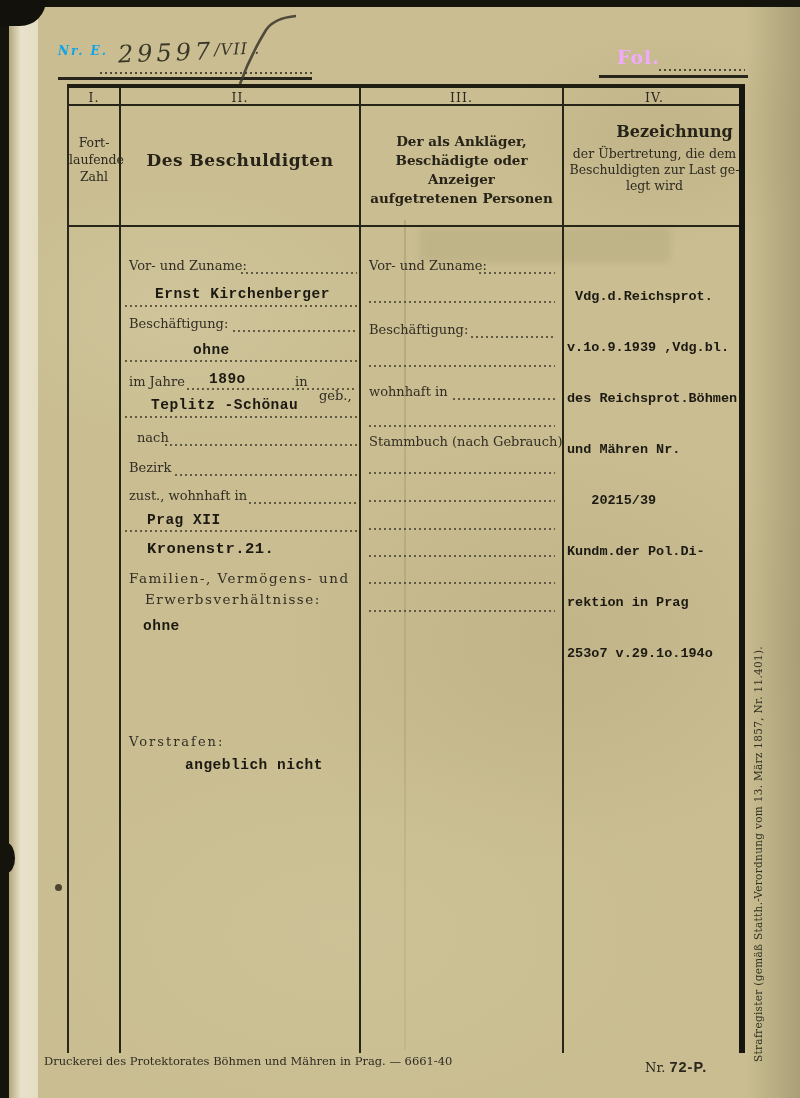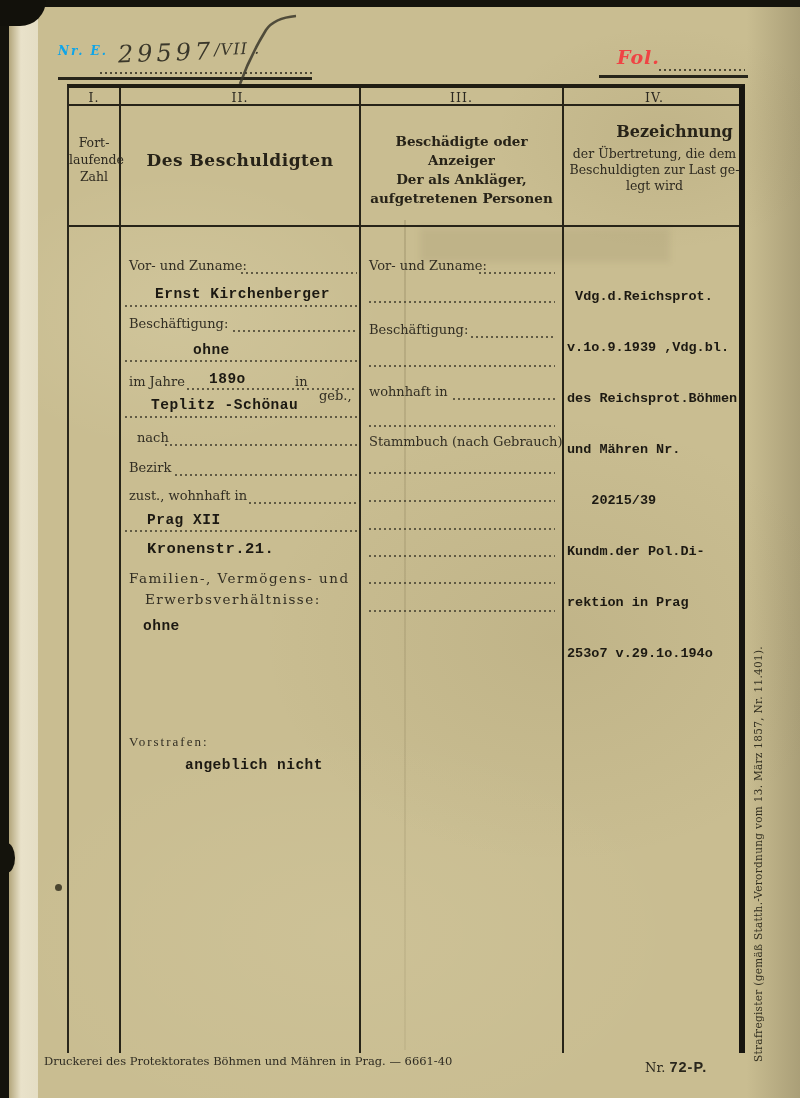--- a/index.html
+++ b/index.html
@@ -31,21 +31,21 @@
         font-style:italic;color:#0ea5e9;letter-spacing:2px;}
   .nr-hand{position:absolute;left:118px;top:38px;font-size:24px;font-style:italic;
         color:#3a372a;letter-spacing:4px;transform:rotate(-2deg);white-space:nowrap;}
   .nr-suffix{font-size:16px;position:relative;top:-4px;letter-spacing:1px;}
   .nr-dotline{position:absolute;left:100px;top:72px;width:212px;height:2px;
         background-image:repeating-linear-gradient(90deg,#4e4936 0 2px,transparent 2px 5px);}
   .nr-solidline{position:absolute;left:58px;top:77px;width:254px;height:3px;background:#27251a;}
   .flourish{position:absolute;left:236px;top:8px;}
 
   .fol-label{position:absolute;left:617px;top:46px;font-size:19px;font-weight:bold;
-        font-style:italic;color:#ef4444;letter-spacing:1px;}
+        color:#f0abfc;letter-spacing:1px;}
   .fol-dotline{position:absolute;left:659px;top:69px;width:86px;height:2px;
         background-image:repeating-linear-gradient(90deg,#4e4936 0 2px,transparent 2px 5px);}
   .fol-solidline{position:absolute;left:599px;top:75px;width:149px;height:3px;background:#27251a;}
 
   
   .table{position:absolute;left:67px;top:84px;width:678px;height:969px;box-sizing:border-box;
         border-top:4px solid #201d13;border-left:2px solid #2a271c;border-right:6px solid #171510;}
   .vline{position:absolute;top:0;width:2px;height:965px;background:#272418;}
   .hline{position:absolute;left:0;right:0;height:2px;background:#272418;}
   .numeral{position:absolute;top:2px;font-size:12.5px;color:#2b2820;text-align:center;letter-spacing:1px;}
@@ -103,22 +103,22 @@
     <div class="numeral" style="left:292px;width:201px;">III.</div>
     <div class="numeral" style="left:495px;width:181px;">IV.</div>
 
     <div class="h-plain" style="left:0;width:50px;top:46px;font-size:12.5px;line-height:17px;">
       <span class="entry-line">Fort-</span>
       <span class="entry-line">laufende</span>
       <span class="entry-line">Zahl</span>
     </div>
     <div class="h-title" style="left:52px;width:238px;top:62px;font-size:17px;letter-spacing:.5px;">Des Beschuldigten</div>
     <div class="h-title" style="left:292px;width:201px;top:44px;font-size:13.5px;line-height:19px;">
+      <span class="entry-line">Der als Ankläger,</span>
       <span class="entry-line">Beschädigte oder Anzeiger</span>
-      <span class="entry-line">Der als Ankläger,</span>
       <span class="entry-line">aufgetretenen Personen</span>
     </div>
     <div class="h-title" style="left:495px;width:181px;top:34px;font-size:16px;margin-left:20px;">Bezeichnung</div>
     <div class="h-plain" style="left:495px;width:181px;top:58px;font-size:12.5px;line-height:16px;">
       <span class="entry-line">der Übertretung, die dem</span>
       <span class="entry-line">Beschuldigten zur Last ge-</span>
       <span class="entry-line">legt wird</span>
     </div>
 
     <span class="lbl" style="left:60px;top:170px;">Vor- und Zuname:</span>
@@ -150,21 +150,21 @@
     <div class="dots" style="left:180px;top:414px;width:108px;"></div>
 
     <span class="typed" style="left:78px;top:424px;">Prag XII</span>
     <div class="dots" style="left:56px;top:442px;width:232px;"></div>
     <span class="typed" style="left:78px;top:452px;font-size:15.5px;">Kronenstr.21.</span>
 
     <span class="lbl lbl-sp" style="left:60px;top:482px;font-size:13.5px;">Familien-, Vermögens- und</span>
     <span class="lbl lbl-sp" style="left:76px;top:503px;font-size:13.5px;">Erwerbsverhältnisse:</span>
     <span class="typed" style="left:74px;top:530px;">ohne</span>
 
-    <span class="lbl lbl-sp" style="left:60px;top:646px;letter-spacing:2px;font-family:Liberation Serif, serif;">Vorstrafen:</span>
+    <span class="lbl lbl-sp" style="left:60px;top:646px;letter-spacing:2px;">Vorstrafen:</span>
     <span class="typed" style="left:116px;top:669px;">angeblich nicht</span>
 
     <span class="lbl" style="left:300px;top:170px;">Vor- und Zuname:</span>
     <div class="dots" style="left:410px;top:184px;width:76px;"></div>
     <div class="dots" style="left:300px;top:213px;width:186px;"></div>
 
     <span class="lbl" style="left:300px;top:234px;">Beschäftigung:</span>
     <div class="dots" style="left:402px;top:248px;width:84px;"></div>
     <div class="dots" style="left:300px;top:277px;width:186px;"></div>
 

